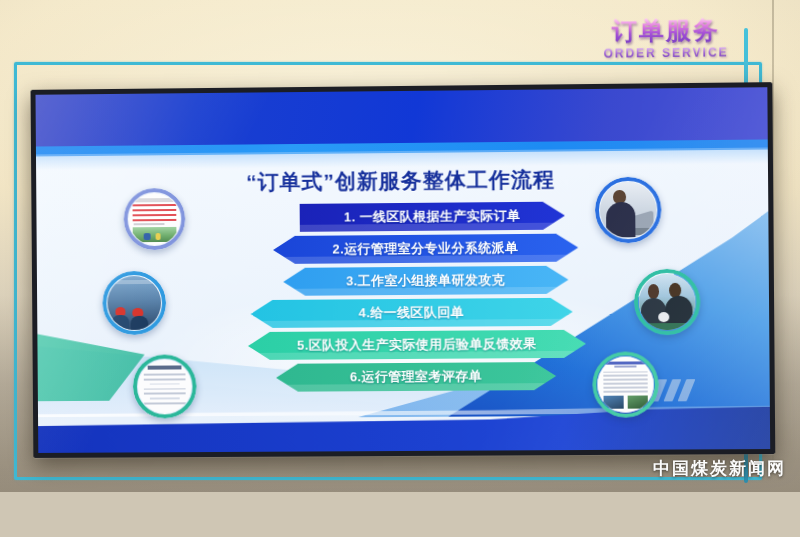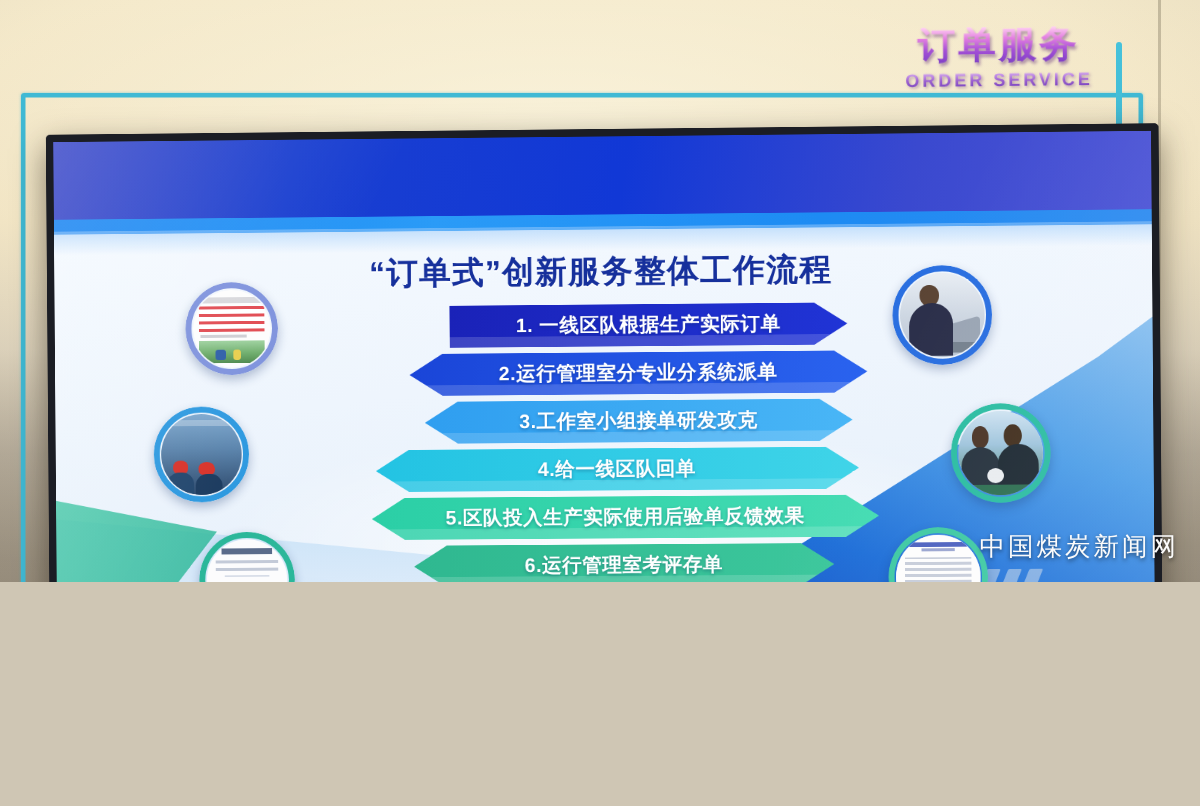--- a/index.html
+++ b/index.html
@@ -3,21 +3,21 @@
 <meta charset="utf-8">
 <style>
   html,body{margin:0;padding:0;}
   body{
     width:800px;height:537px;overflow:hidden;
     font-family:"Liberation Sans","DejaVu Sans",sans-serif;
     background:#cfc6b4;
   }
 
   
-  #scene{position:relative;width:800px;height:388px;overflow:hidden;
+  #scene{position:relative;width:800px;height:492px;overflow:hidden;
     background:
       linear-gradient(180deg,#f3e7c7 0%, #f0e2c0 38%, #e2d7c0 60%, #bdb3a2 78%, #a79d8d 100%);
   }
   
   #wall-shade{position:absolute;inset:0;
     background:radial-gradient(120% 80% at 46% 22%, rgba(255,252,235,.55) 0%, rgba(255,250,230,.12) 42%, rgba(90,80,60,.22) 100%);
     pointer-events:none;}
 
   
   #wall-seam{position:absolute;left:772px;top:0;width:2px;height:460px;
@@ -184,21 +184,21 @@
     background:linear-gradient(180deg,#ffd2f2 0%,#e37fe0 30%,#a44fd6 62%,#7b3fc4 100%);
     -webkit-background-clip:text;background-clip:text;color:transparent;
     filter:drop-shadow(1px 2px 1px rgba(90,40,120,.45));}
   #sign .en{margin-top:3px;font-size:12px;font-weight:bold;letter-spacing:2px;
     background:linear-gradient(180deg,#f0c8ff,#9b5fd0 55%,#6e3bb8 100%);
     -webkit-background-clip:text;background-clip:text;color:transparent;
     filter:drop-shadow(1px 1px 1px rgba(90,40,120,.4));}
 
   
   #watermark{position:absolute;right:14px;bottom:12px;
-    font-size:17px;font-weight:normal;color:#fbfbfb;letter-spacing:2px;
+    font-size:17px;font-weight:bold;color:#fbfbfb;letter-spacing:2px;
     text-shadow:0 1px 3px rgba(0,0,0,.55);}
 </style>
 </head>
 <body>
 
 <div id="scene">
 
   <div id="wall-shade"></div>
   <div id="wall-seam"></div>
 

